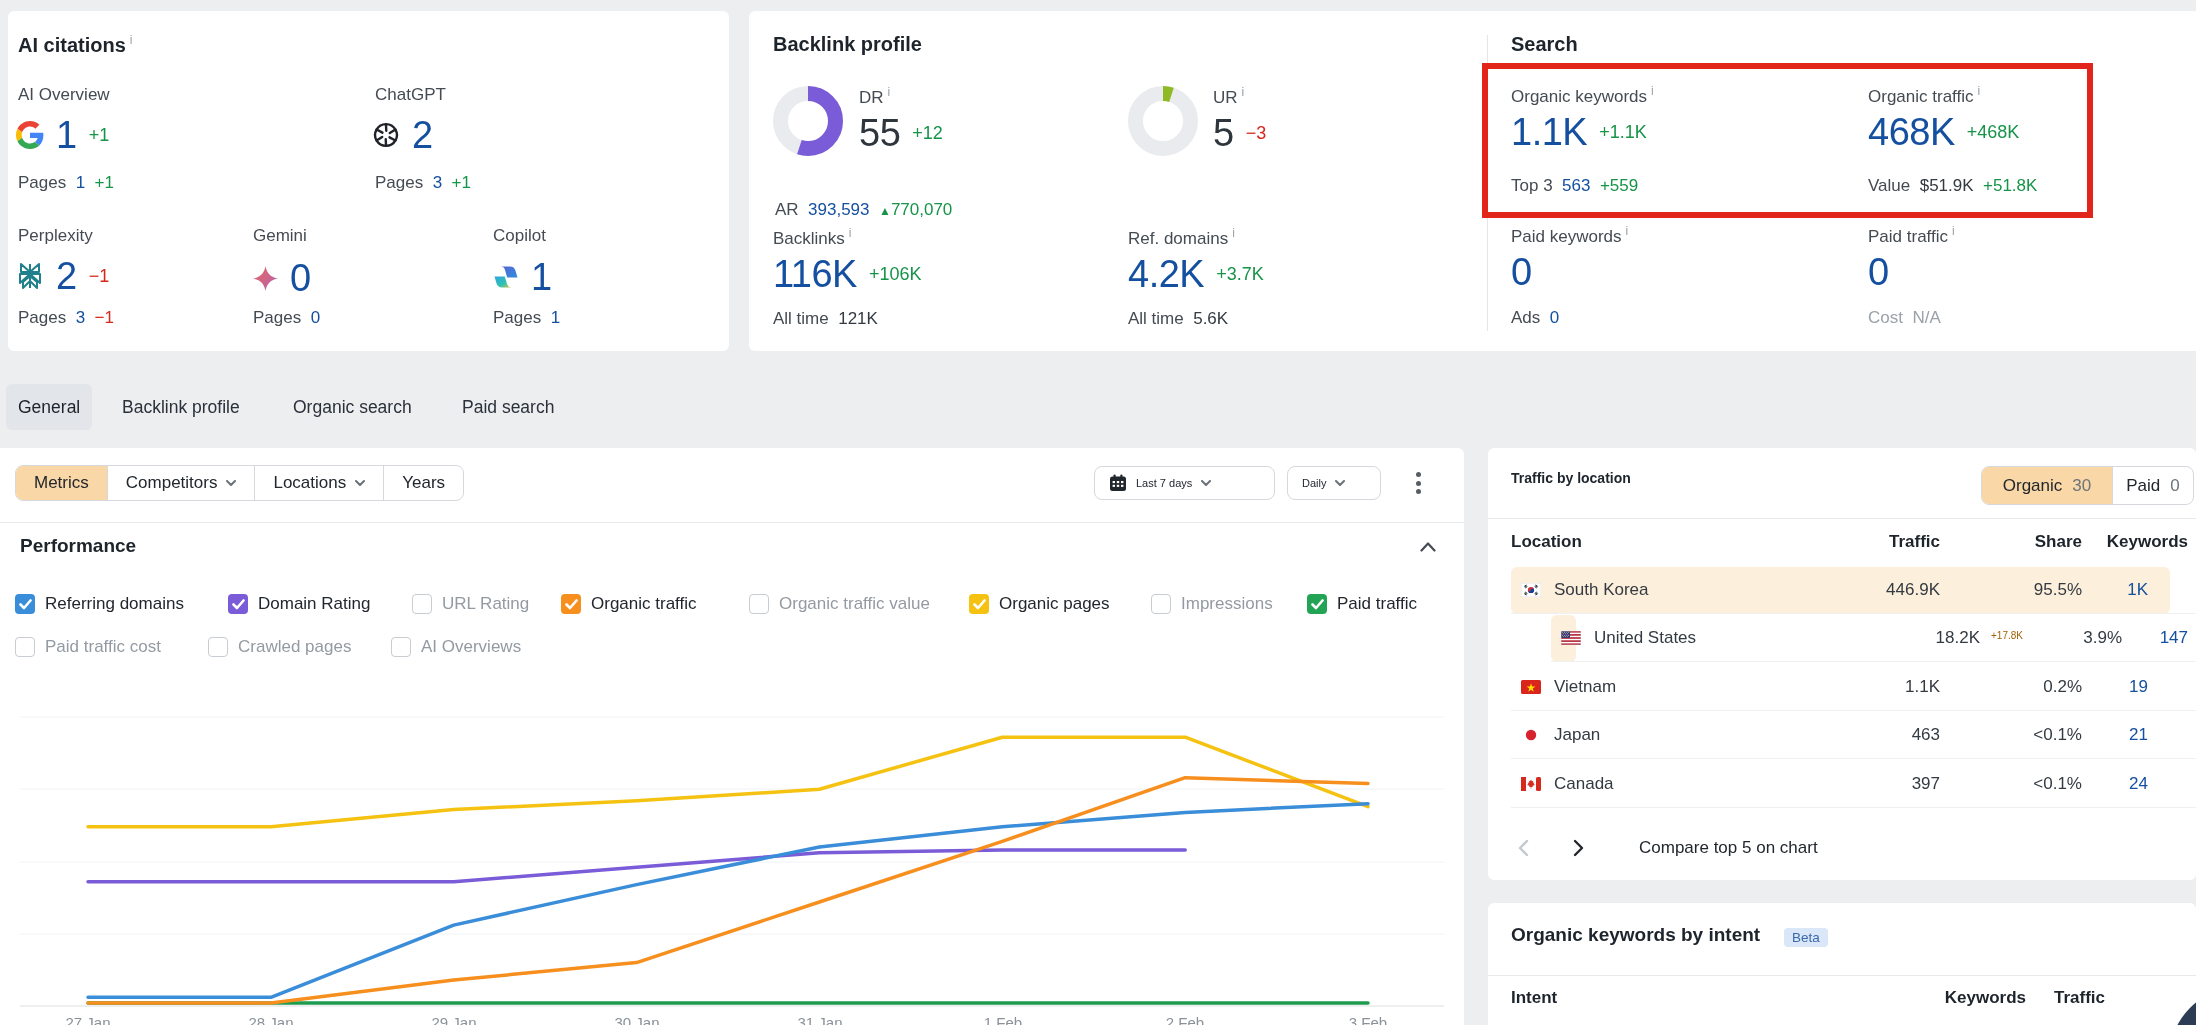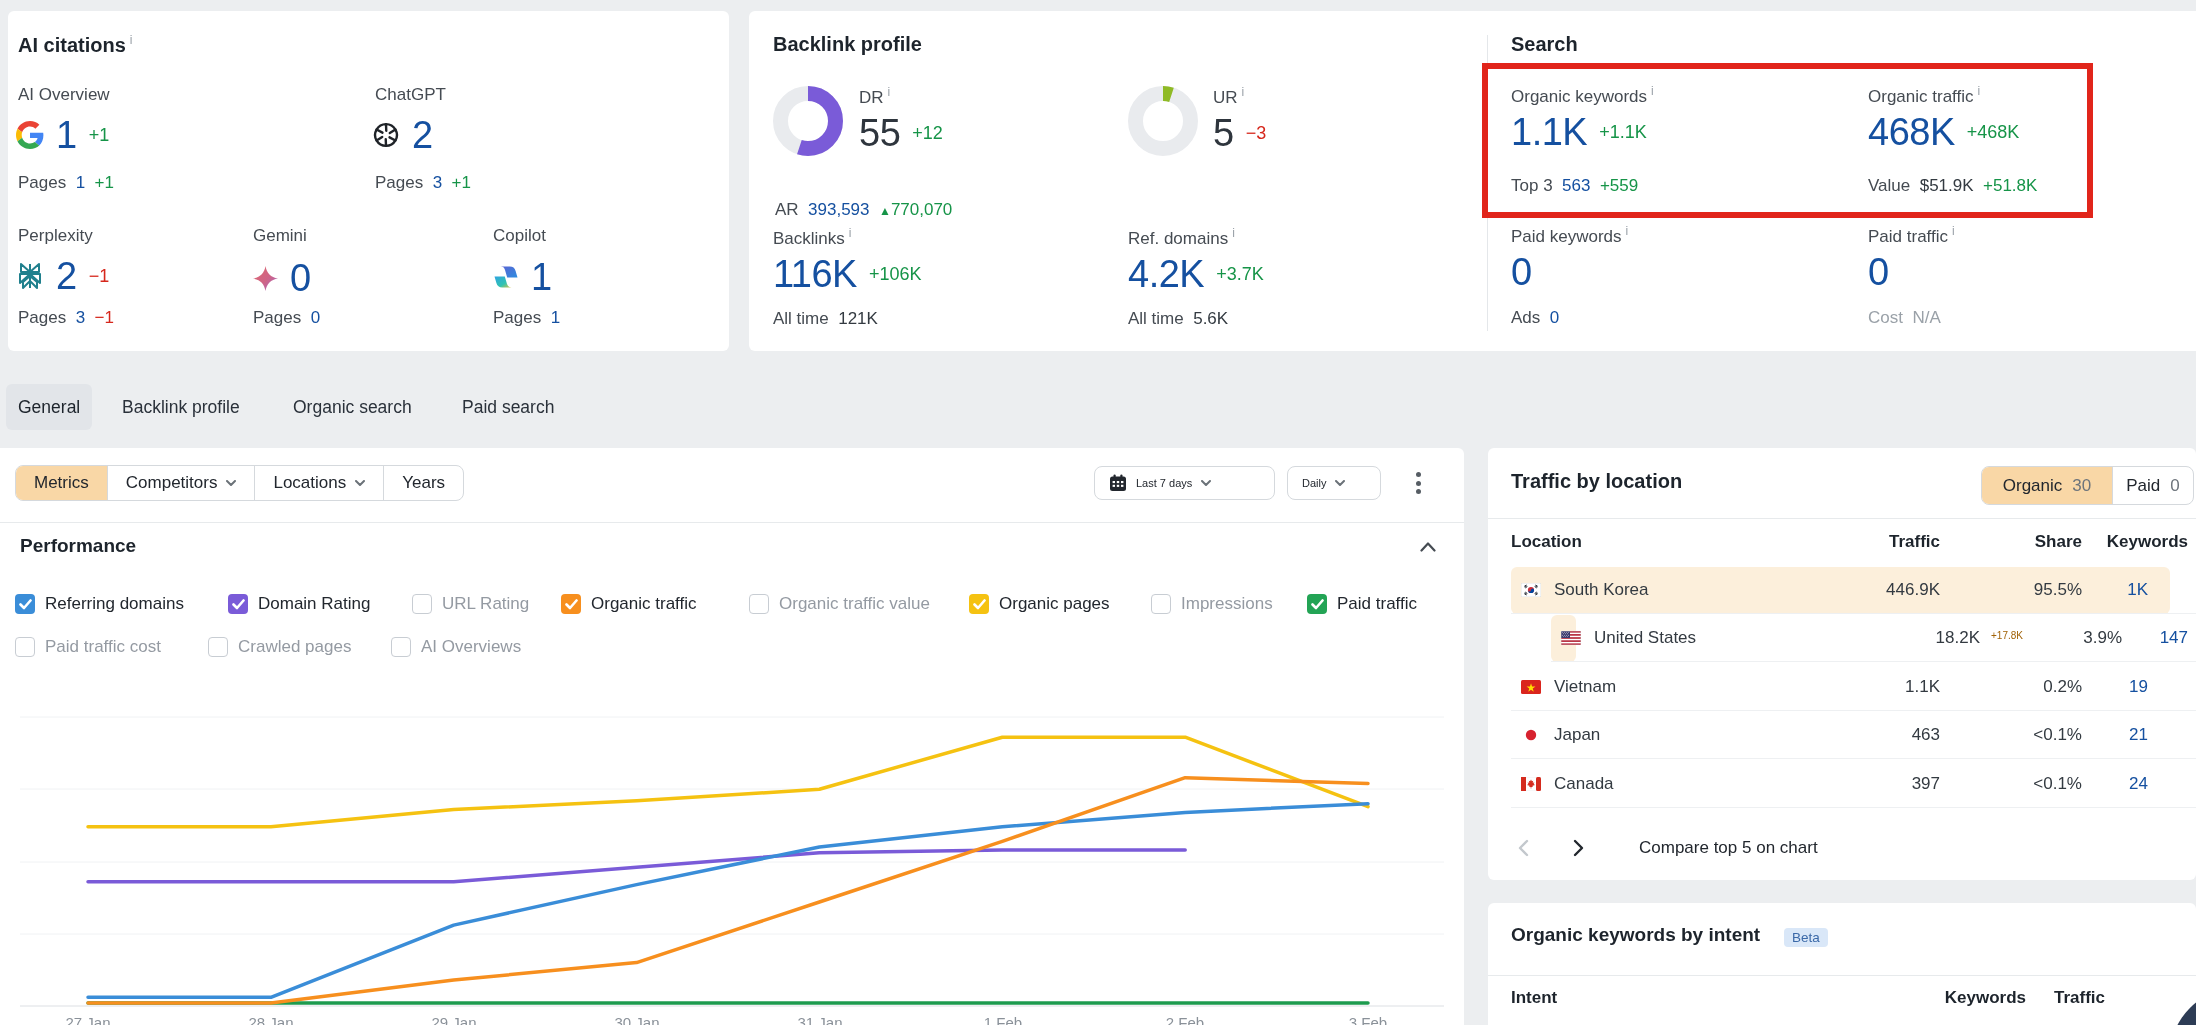--- a/index.html
+++ b/index.html
@@ -81,21 +81,21 @@
 
   #chart-svg { position:absolute; left:0; top:0; width:1464px; height:577px; pointer-events:none; }
   .gridline { stroke:#f0f2f4; stroke-width:1; }
   .axisline { stroke:#dcdfe3; stroke-width:1; }
   .xlabel { position:absolute; top:566px; width:80px; text-align:center; font-size:15px; color:#8a9199; }
 
   
   #card-loc { left:1488px; top:448px; width:708px; height:432px; }
   #card-int { left:1488px; top:903px; width:708px; height:130px; }
 
-  #loc-title { position:absolute; left:23px; top:22px; font-size:20px; font-weight:700; }
+  #loc-title { position:absolute; left:23px; top:22px; font-size:14px; font-weight:700; }
   .toggle { position:absolute; left:493px; top:18px; width:213px; height:39px; display:flex; border:1px solid #d5d9dd; border-radius:8px; overflow:hidden; background:#fff; }
   .toggle .tseg { flex:1 1 auto; display:flex; align-items:center; justify-content:center; gap:10px; font-size:17px; color:#22272e; }
   .toggle .tseg.active { background:#f9d7a6; }
   .toggle .tseg .cnt { color:#6d747b; }
   .toggle .tseg + .tseg { border-left:1px solid #d5d9dd; }
 
   .th { position:absolute; font-size:17px; font-weight:700; color:#1d242c; white-space:nowrap; }
   .loc-row { position:absolute; left:0; width:708px; height:48px; }
   .row-hl { position:absolute; left:23px; top:1px; width:659px; height:47px; background:#fcefdb; border-radius:6px; }
   .row-hl.strip { width:25px; }

